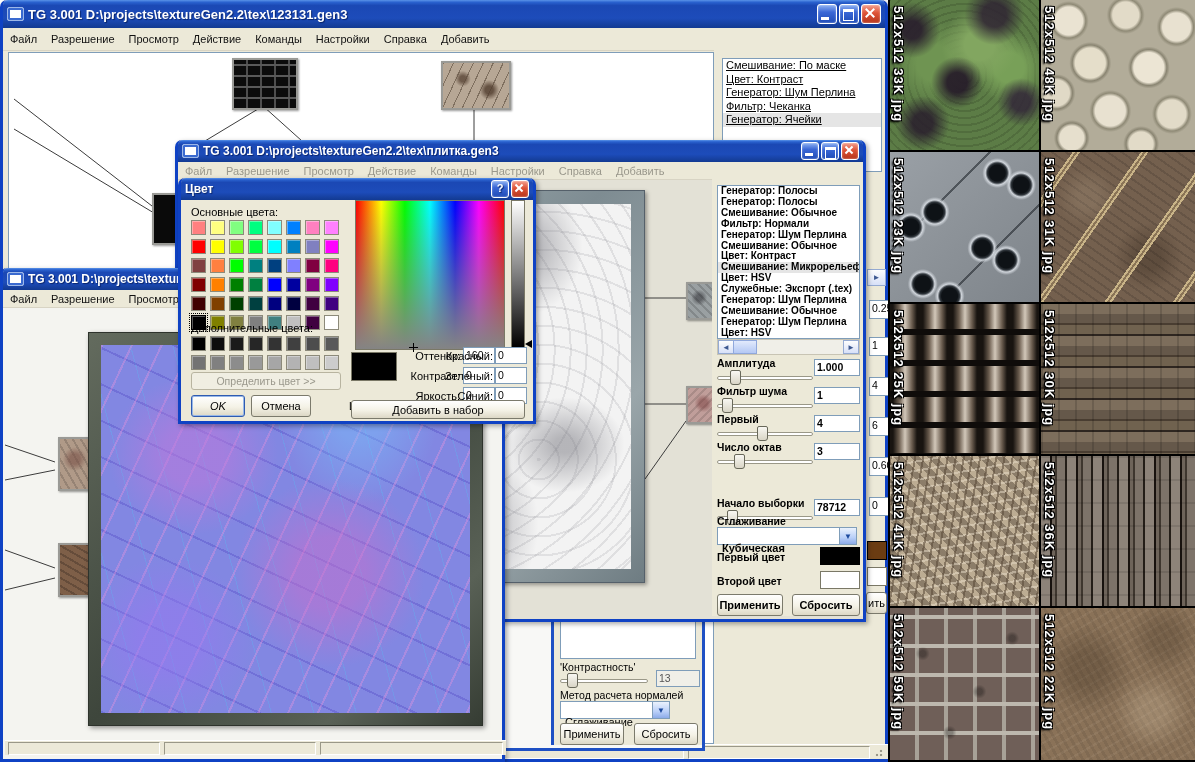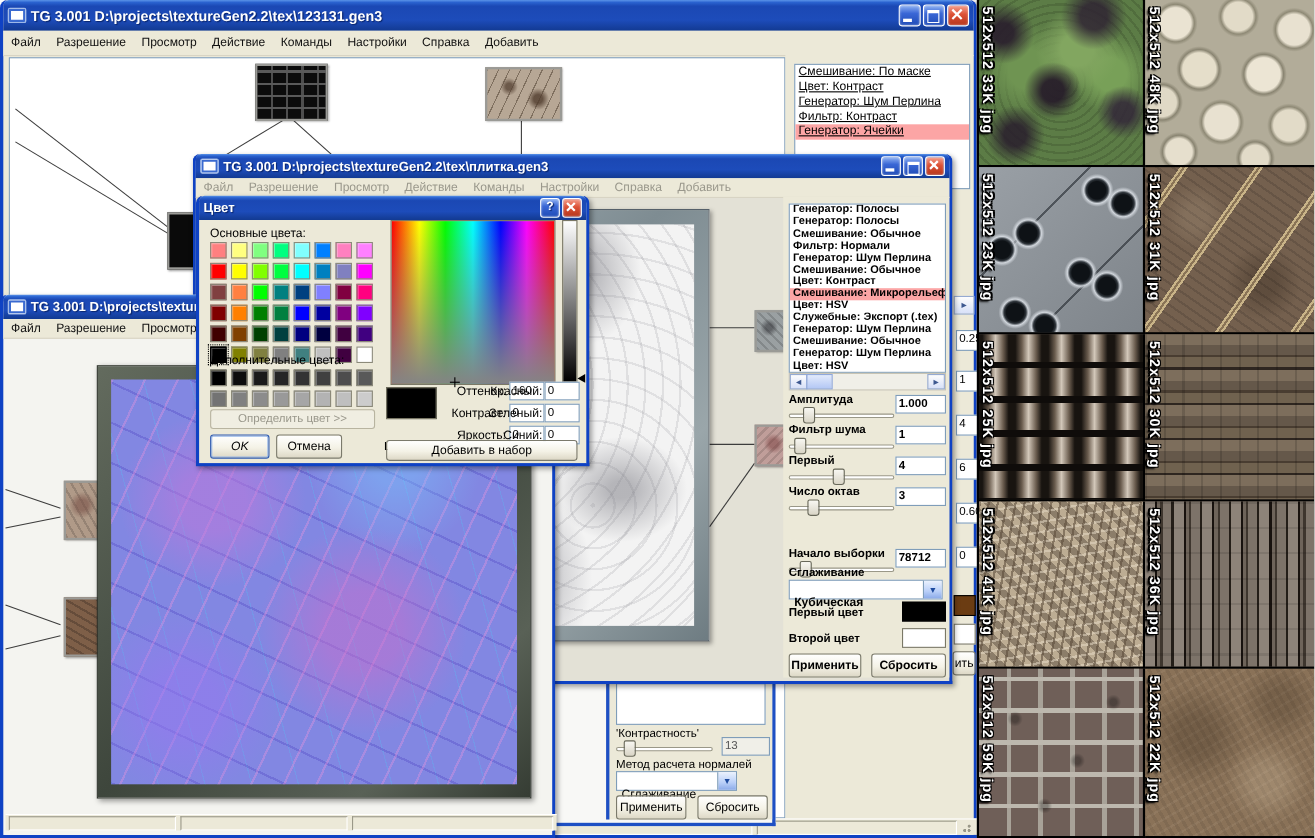--- a/index.html
+++ b/index.html
@@ -27,21 +27,21 @@
   .glyph-x1{transform:rotate(45deg);} .glyph-x2{transform:rotate(-45deg);}
   .capbtn.small .glyph-x1,.capbtn.small .glyph-x2{width:10px;top:6px;}
   .helpglyph{position:absolute;inset:0;color:#fff;font-weight:bold;font-size:11px;text-align:center;line-height:15px;}
   .menubar{height:17px;background:#ece9d8;border-bottom:1px solid #d8d4c4;display:flex;align-items:center;
     white-space:nowrap;overflow:hidden;}
   .menubar.big{height:22px;}
   .menuitem{padding:2px 7px;color:#111;}
   .menubar.disabled .menuitem{color:#9a988c;}
   .listbox{position:absolute;background:#fff;border:1px solid #7f9db9;overflow:hidden;}
   .li{padding:0 3px;white-space:nowrap;overflow:hidden;color:#000;}
-  .li.sel{background:#fca5a5;}
+  .li.sel{background:#e5e5e5;}
   .xpbtn{position:absolute;background:linear-gradient(180deg,#ffffff,#f4f2e6 55%,#ddd8c6);
     border:1px solid #7b7a6c;border-radius:3px;font-size:11px;text-align:center;color:#000;
     display:flex;align-items:center;justify-content:center;}
   .xpbtn.focus{box-shadow:0 0 0 1px #98b8e8 inset;border-color:#2f5bb0;font-style:italic;}
   .xpbtn.disabled{color:#9a988c;border-color:#b8b4a0;background:#f0eee2;}
   .vbox{position:absolute;background:#fff;border:1px solid #7f9db9;font-size:10.5px;padding:0 2px;
     line-height:15px;overflow:hidden;white-space:nowrap;color:#000;}
   .slider{position:absolute;height:14px;}
   .slider::before{content:"";position:absolute;left:0;right:0;top:6px;height:2px;background:#fff;
     border:1px solid #9a9888;border-radius:2px;}
@@ -235,21 +235,21 @@
       <div class="node n-grid" style="left:223px;top:5px;width:62px;height:48px;"></div>
       <div class="node n-crack" style="left:432px;top:8px;width:66px;height:45px;"></div>
       <div class="node n-black" style="left:143px;top:140px;width:37px;height:48px;"></div>
     </div>
 
     <div style="position:absolute;left:711px;top:50px;width:171px;height:694px;background:#ece9d8;">
       <div class="listbox" style="left:8px;top:8px;width:158px;height:112px;font-size:11px;line-height:13.5px;text-decoration:underline;">
         <div class="li">Смешивание: По маске</div>
         <div class="li">Цвет: Контраст</div>
         <div class="li">Генератор: Шум Перлина</div>
-        <div class="li">Фильтр: Контраст</div>
+        <div class="li">Фильтр: Чеканка</div>
         <div class="li sel">Генератор: Ячейки</div>
       </div>
     </div>
 
     <div class="sb" style="position:absolute;left:864px;top:269px;width:17px;height:15px;">
         <span>►</span>
       </div>
     <div class="vbox" style="left:866px;top:300px;width:15px;height:17px;">0.25</div>
     <div class="vbox" style="left:866px;top:337px;width:15px;height:17px;">1</div>
     <div class="vbox" style="left:866px;top:377px;width:15px;height:17px;">4</div>

